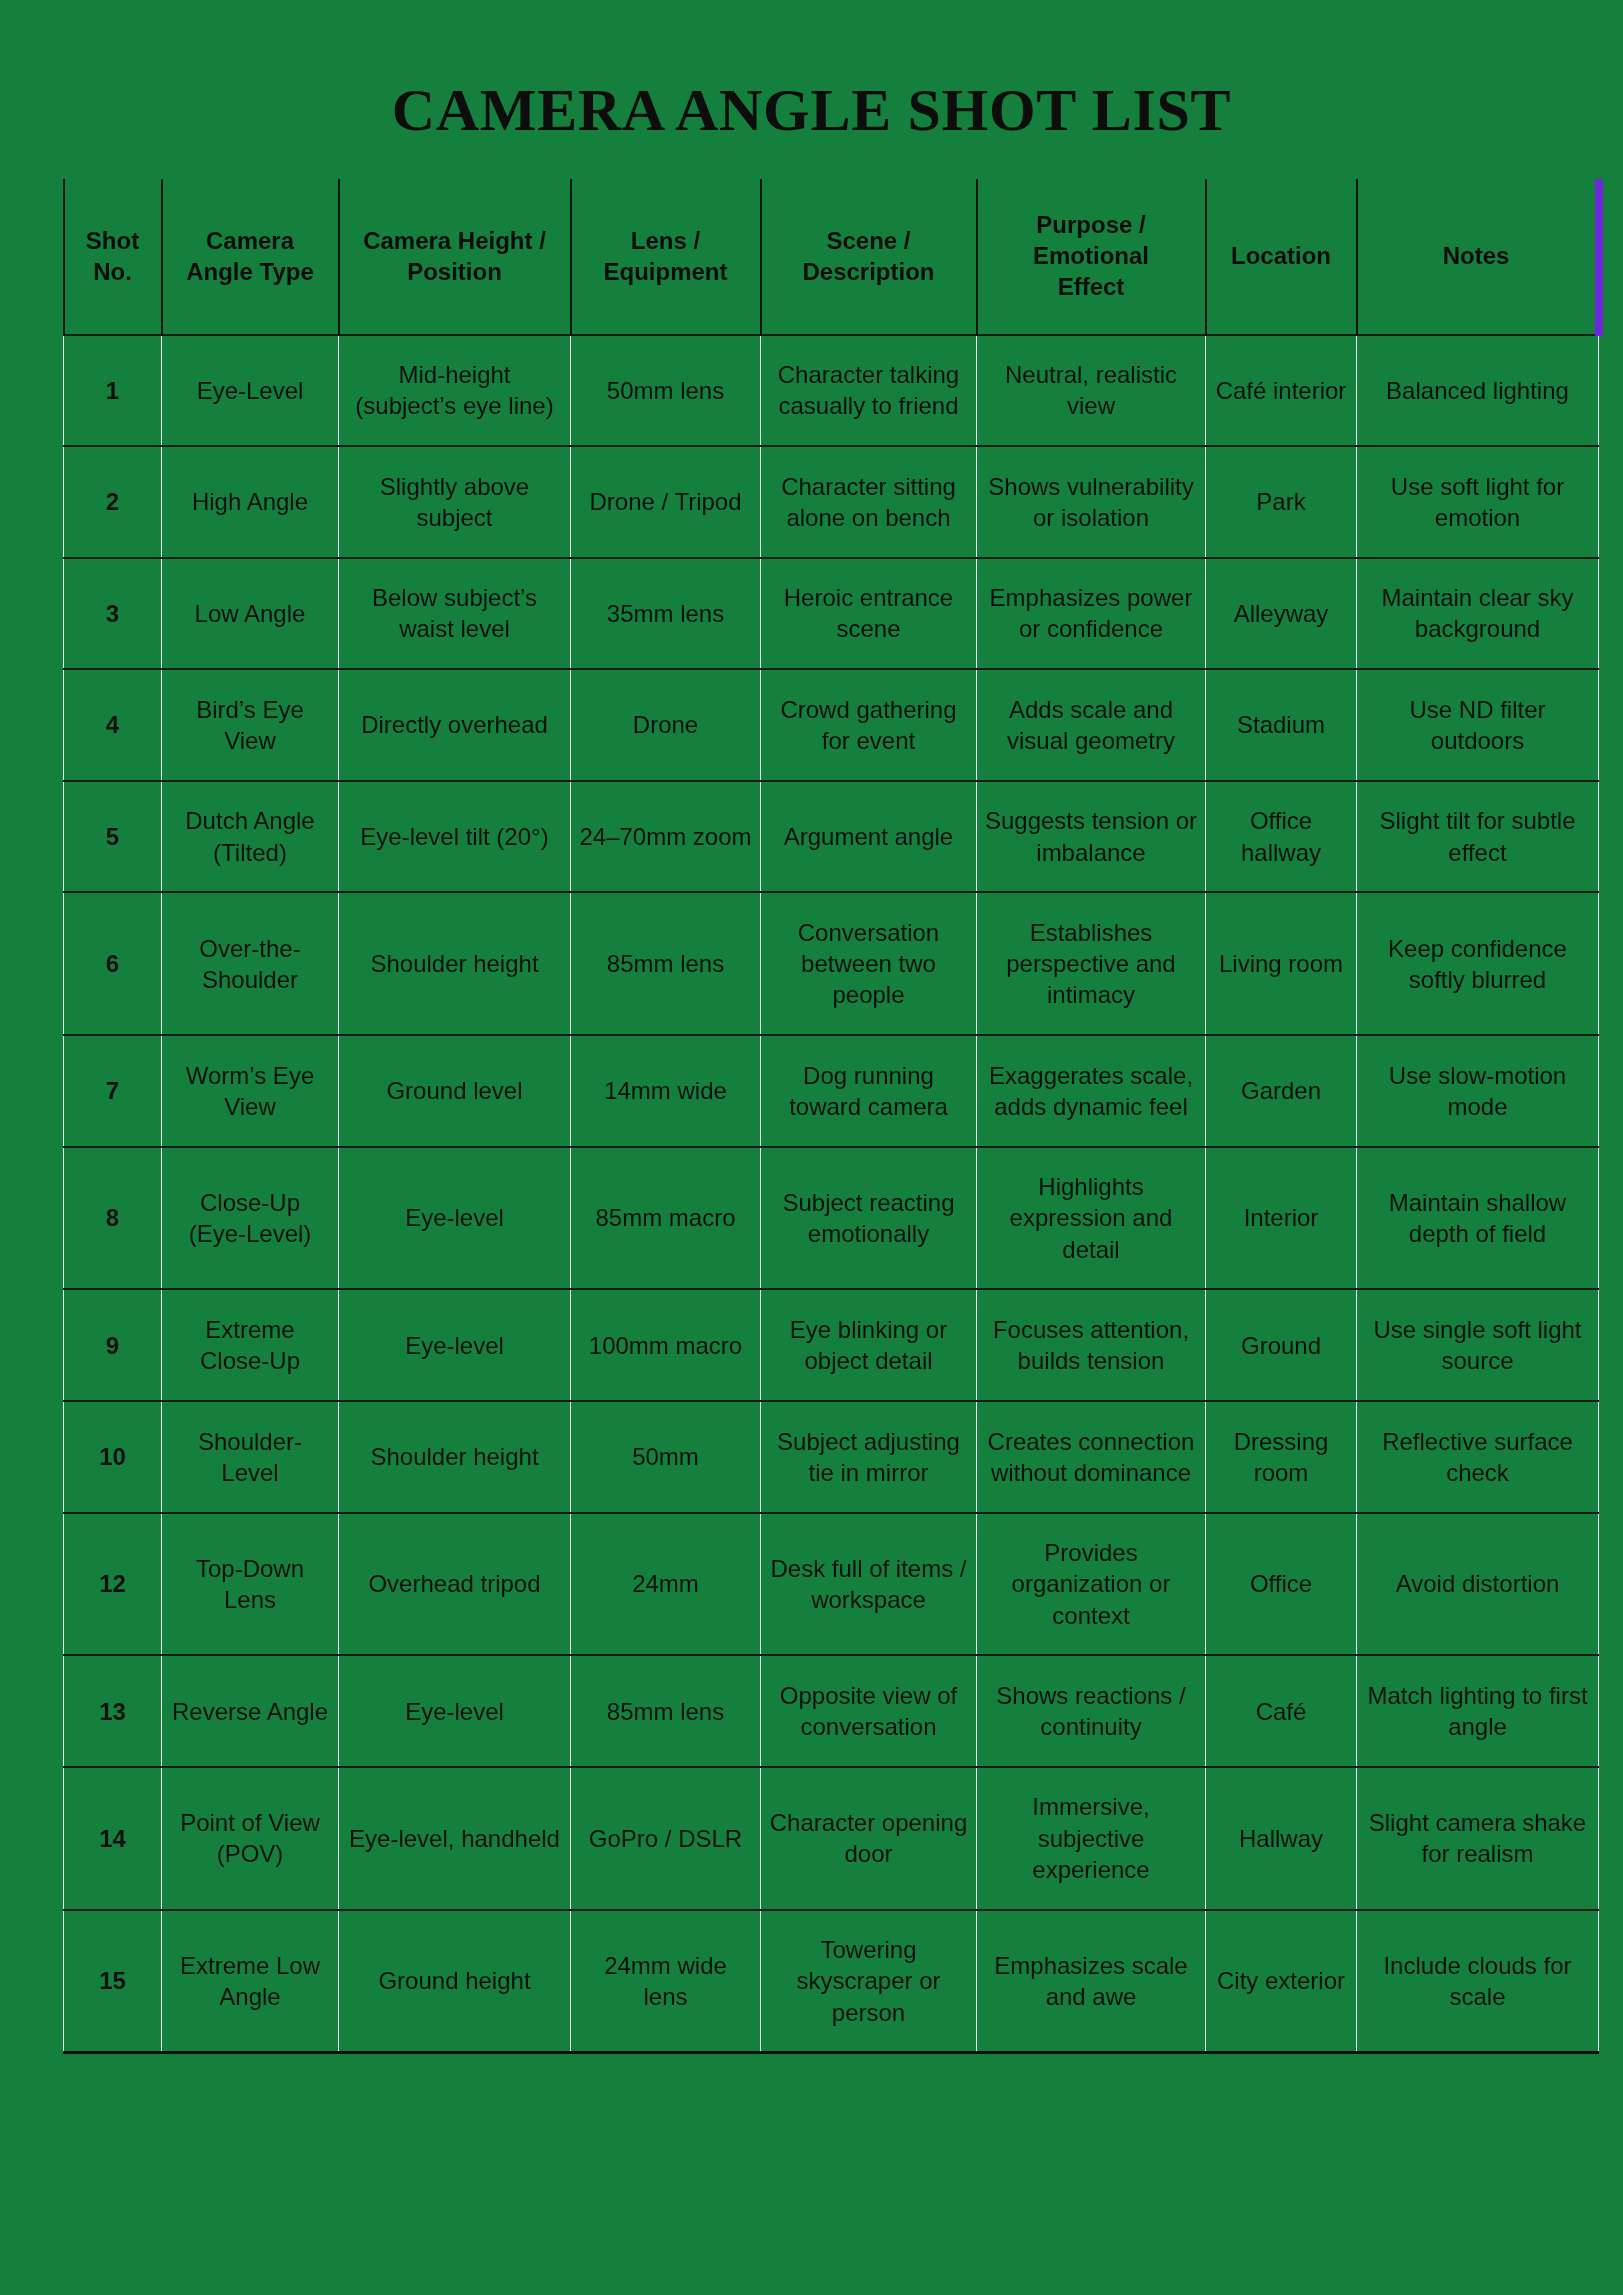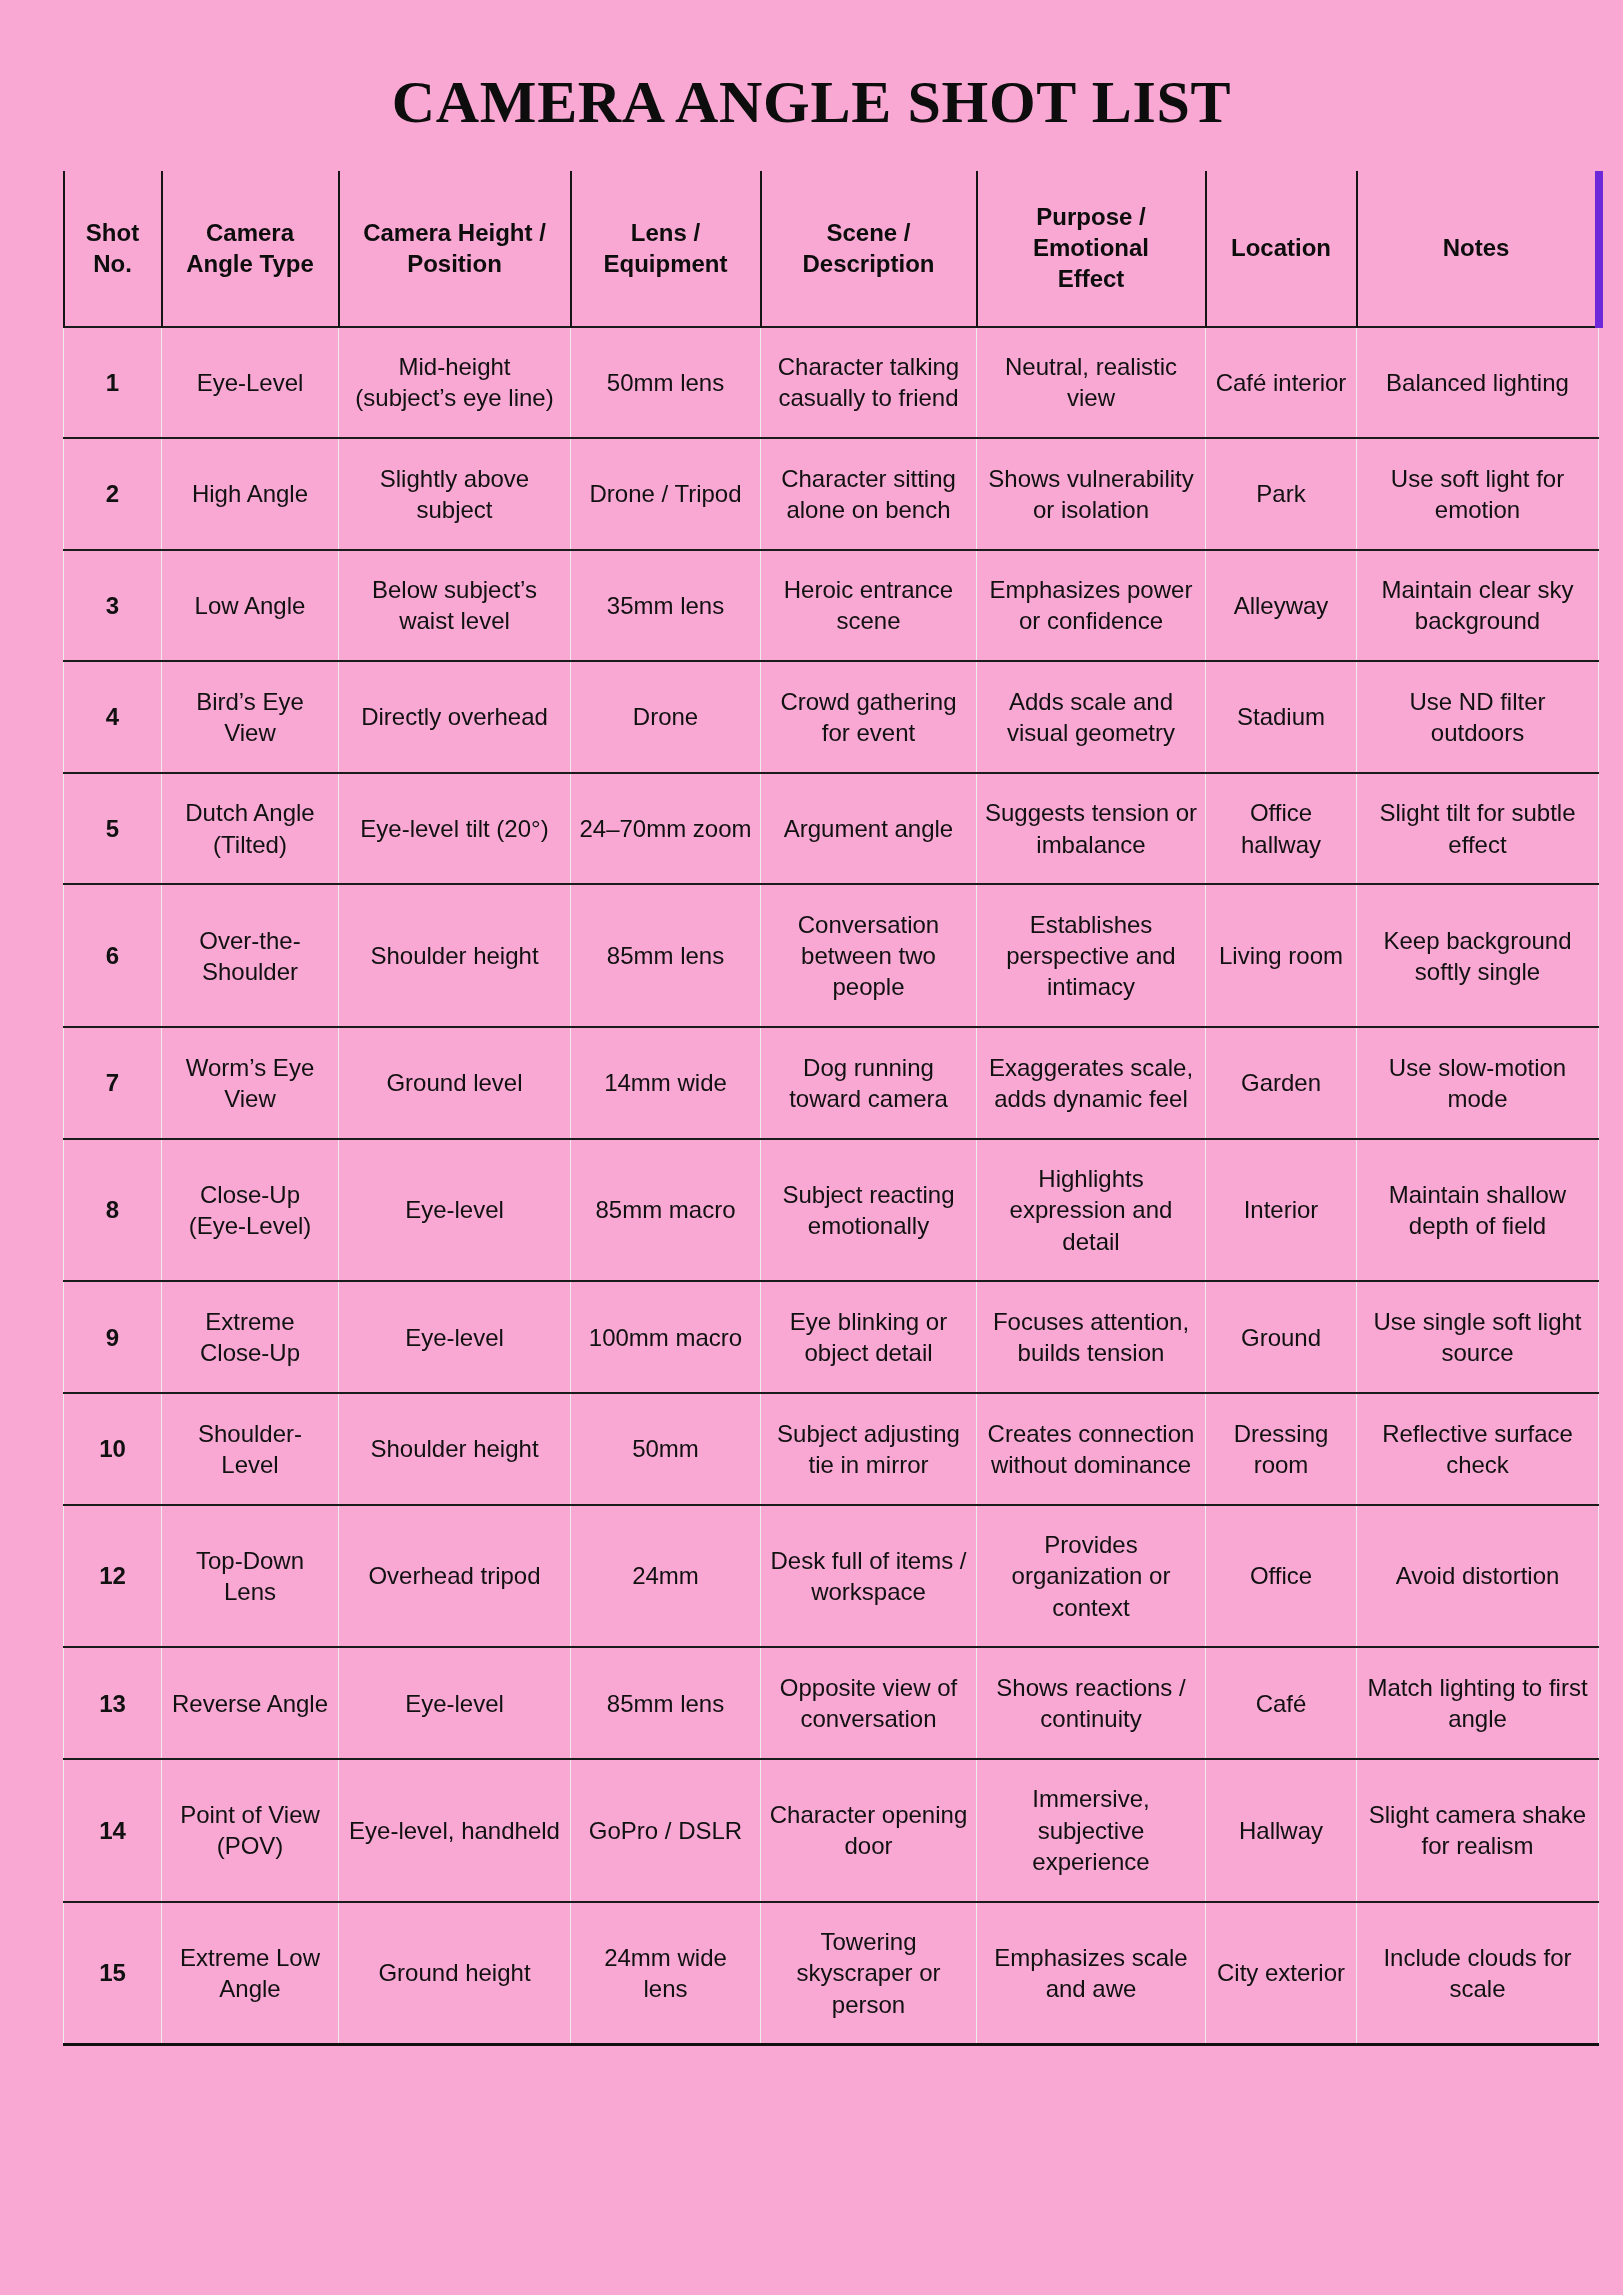--- a/index.html
+++ b/index.html
@@ -14,22 +14,22 @@
     font-family: "Liberation Sans", sans-serif;
     color: #111111;
     -webkit-font-smoothing: antialiased;
   }
 
   .page {
     position: relative;
     width: 1623px;
     height: 2295px;
     box-sizing: border-box;
-    padding: 0;
-    background: #f9a8d4;
+    padding: 8px;
+    background: #15803d;
   }
 
   .doc-title {
     text-align: center;
     font-family: "Liberation Serif", serif;
     font-weight: bold;
     font-size: 60px;
     letter-spacing: 0.7px;
     color: #0d0d0d;
     margin: 0;
@@ -208,21 +208,21 @@
             <td>Slight tilt for subtle effect</td>
           </tr>
           <tr>
             <td class="shot-no">6</td>
             <td>Over-the-Shoulder</td>
             <td>Shoulder height</td>
             <td>85mm lens</td>
             <td>Conversation between two people</td>
             <td>Establishes perspective and intimacy</td>
             <td>Living room</td>
-            <td>Keep background softly single</td>
+            <td>Keep confidence softly blurred</td>
           </tr>
           <tr>
             <td class="shot-no">7</td>
             <td>Worm’s Eye View</td>
             <td>Ground level</td>
             <td>14mm wide</td>
             <td>Dog running toward camera</td>
             <td>Exaggerates scale, adds dynamic feel</td>
             <td>Garden</td>
             <td>Use slow-motion mode</td>

